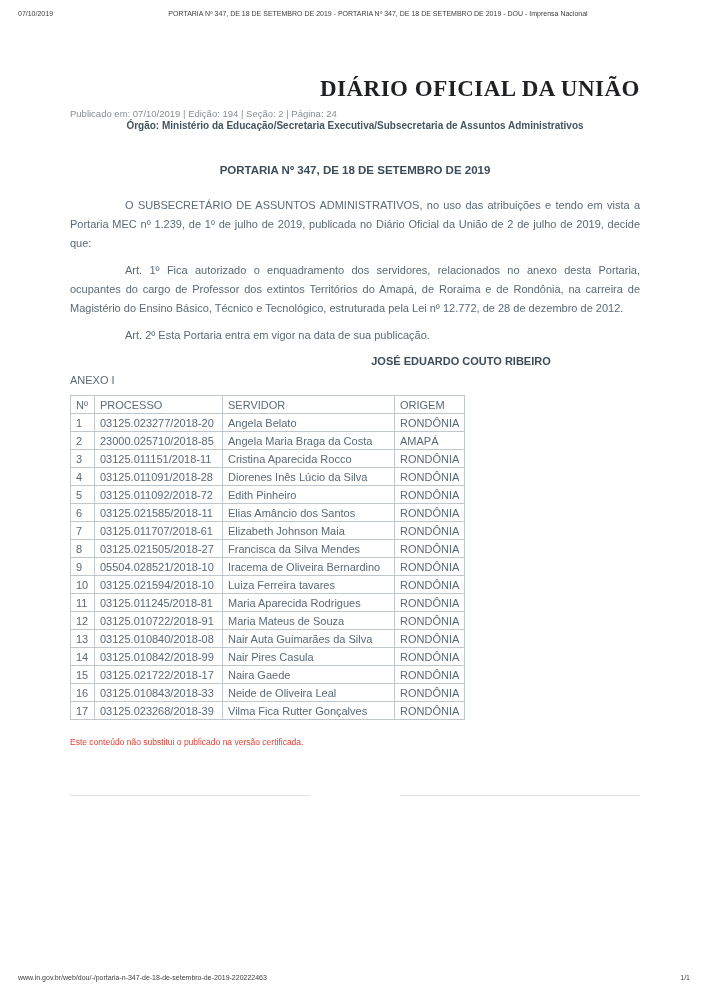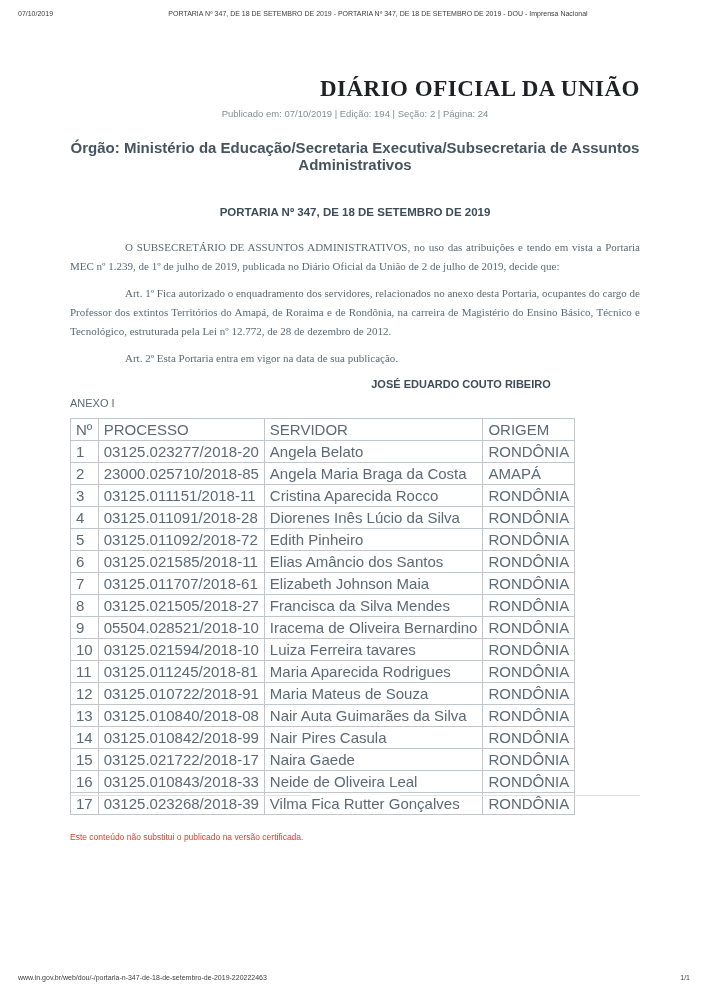--- a/index.html
+++ b/index.html
@@ -32,70 +32,69 @@
   .masthead-title {
     font-family: "Liberation Serif", "DejaVu Serif", serif;
     font-weight: bold;
     font-size: 23px;
     color: #1f2023;
     text-align: right;
     letter-spacing: 0.5px;
   }
   .masthead-sub {
     margin-top: 6px;
-    text-align: center;
+    text-align: left;
     font-size: 9.5px;
     color: #878e95;
   }
   .masthead-organ {
-    margin-top: 20px;
+    margin-top: 1px;
     text-align: center;
-    font-size: 15px;
+    font-size: 10px;
     font-weight: bold;
     color: #46545f;
   }
 
   .article-heading {
     margin-top: 33px;
     text-align: center;
     font-size: 11.5px;
     font-weight: bold;
     color: #3d4c58;
   }
 
   .body-paragraphs { margin-top: 20px; }
   .body-paragraphs p {
     font-size: 11px;
     line-height: 19px;
     text-align: justify;
     text-indent: 55px;
     color: #5b6a76;
     margin-bottom: 8px;
-    font-family: Liberation Serif, serif;
   }
 
   .signature {
     margin-top: 10px;
     padding-left: 212px;
     text-align: center;
     font-size: 11px;
     font-weight: bold;
     color: #3d4c58;
   }
 
   .annex-label {
     margin-top: 7px;
     font-size: 11px;
     color: #5b6a76;
   }
 
   table.annex-table {
     margin-top: 9px;
     border-collapse: collapse;
-    font-size: 15px;
+    font-size: 11px;
     color: #5b6a76;
   }
   table.annex-table th, table.annex-table td {
     border: 1px solid #bfc6cc;
     padding: 2px 5px 2px 5px;
     height: 18px;
     text-align: left;
     font-weight: normal;
     white-space: nowrap;
   }

